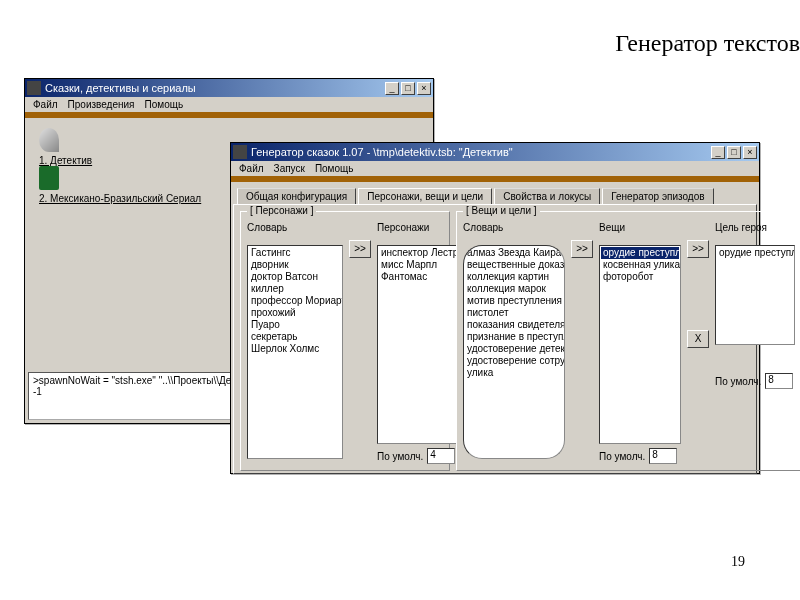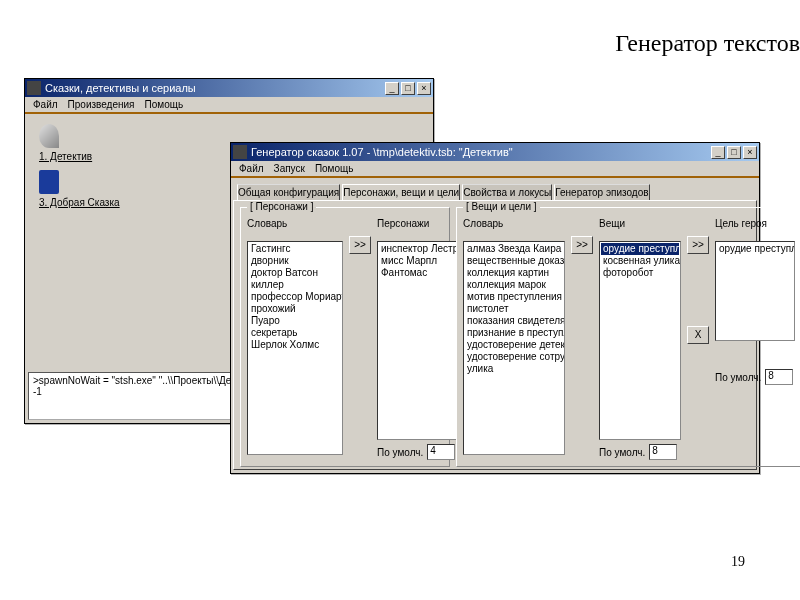--- a/index.html
+++ b/index.html
@@ -63,27 +63,27 @@
     line-height: 11px;
     text-align: center;
     color: #000;
   }
   .menubar {
     display: flex;
     gap: 10px;
     padding: 2px 8px;
     font-size: 10px;
     background: #d4d0c8;
-    border-bottom: 2px solid #a16207;
+    border-bottom: 6px solid #a16207;
   }
   .menuitem { cursor: default; }
   .desktop-icons {
     display: flex;
     flex-direction: column;
-    gap: 8px;
+    gap: 0;
     padding: 10px 14px;
   }
   .dicon {
     display: flex;
     flex-direction: column;
     width: 160px;
     font-size: 10px;
   }
   .dicon .img {
     width: 20px; height: 24px;
@@ -103,21 +103,21 @@
     padding: 2px 4px;
     font-size: 10px;
     overflow: hidden;
   }
   .tabs {
     display: flex;
     padding: 6px 6px 0 6px;
     font-size: 10px;
   }
   .tab {
-    padding: 2px 0;
+    padding: 2px 8px;
     border: 1px solid #888;
     background: #d4d0c8;
     border-bottom: none;
     margin-right: 2px;
     border-top: 1px solid #fff;
     border-left: 1px solid #fff;
     border-right: 1px solid #404040;
   }
   .tab.inactive { background: #c8c4bc; border-top-color: #ddd; }
   .tab-panel {
@@ -215,22 +215,22 @@
     <span class="menuitem">Файл</span>
     <span class="menuitem">Произведения</span>
     <span class="menuitem">Помощь</span>
   </div>
   <div class="desktop-icons">
     <div class="dicon">
       <div class="img ic-mag"></div>
       <span class="lbl">1. Детектив</span>
     </div>
     <div class="dicon">
-      <div class="img ic-book-blue"></div>
-      <span class="lbl">3. Добрая Сказка</span>
+      <div class="img ic-book-green"></div>
+      <span class="lbl">2. Мексикано-Бразильский Сериал</span>
     </div>
   </div>
   <div class="status-line">
     <div>&gt;spawnNoWait = "stsh.exe" "..\\Проекты\\Детектив.sp</div>
     <div>-1</div>
   </div>
 </div>
 
 <div class="window" style="left:230px; top:142px; width:530px; height:332px;">
   <div class="titlebar">
@@ -285,21 +285,21 @@
           <span>По умолч.</span>
           <div class="num-input">4</div>
         </div>
       </div>
     </div>
 
     <div class="pair" style="flex:1; height:260px;justify-content:center;">
       <div class="pair-legend">[ Вещи и цели ]</div>
       <div class="col" style="width:102px;">
         <div class="group-label">Словарь</div>
-        <div class="listbox" style="height:214px;">
+        <div class="listbox" style="height:214px;border-radius:19px;">
           <div>алмаз Звезда Каира</div>
           <div>вещественные доказа</div>
           <div>коллекция картин</div>
           <div>коллекция марок</div>
           <div>мотив преступления</div>
           <div>пистолет</div>
           <div>показания свидетеля</div>
           <div>признание в преступле</div>
           <div>удостоверение детект</div>
           <div>удостоверение сотруд</div>

